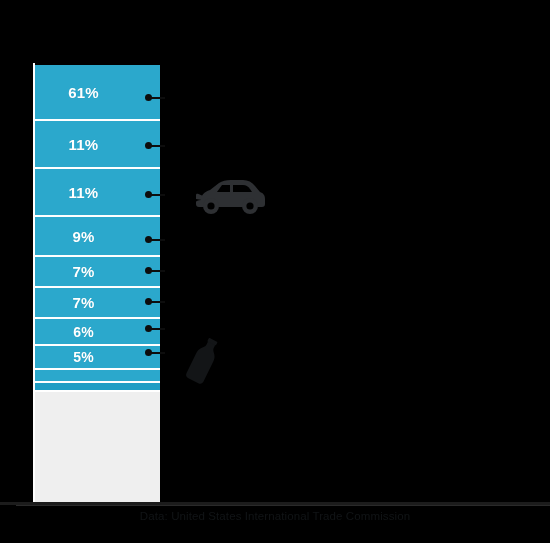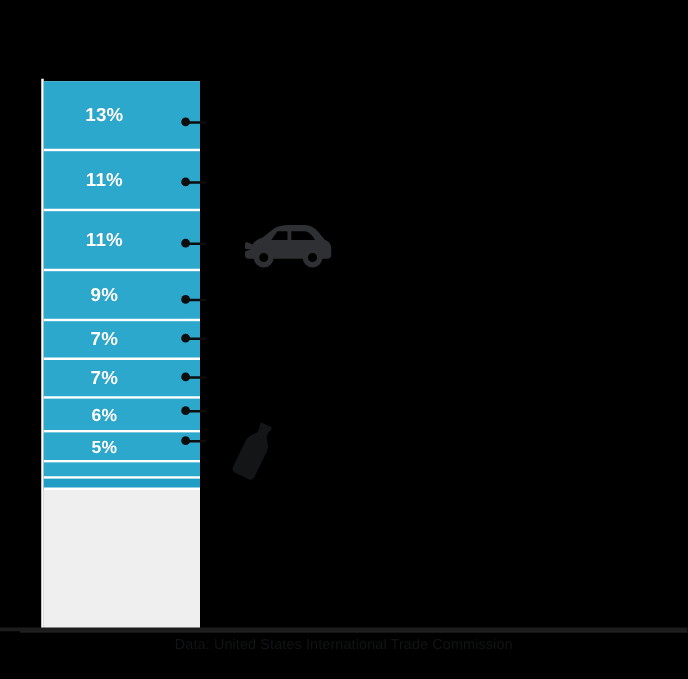--- a/index.html
+++ b/index.html
@@ -159,21 +159,21 @@
 
 <div class="chart-root">
 
   <div class="plot-area">
 
     <div class="bar-left-rule"></div>
 
     <div class="stack-column">
 
       <div class="seg teal" style="height:56px">
-        <span class="seg-label">13%</span>
+        <span class="seg-label">61%</span>
       </div>
 
       <div class="seg teal" style="height:48px">
         <span class="seg-label">11%</span>
       </div>
 
       <div class="seg teal" style="height:48px">
         <span class="seg-label">11%</span>
       </div>
 

